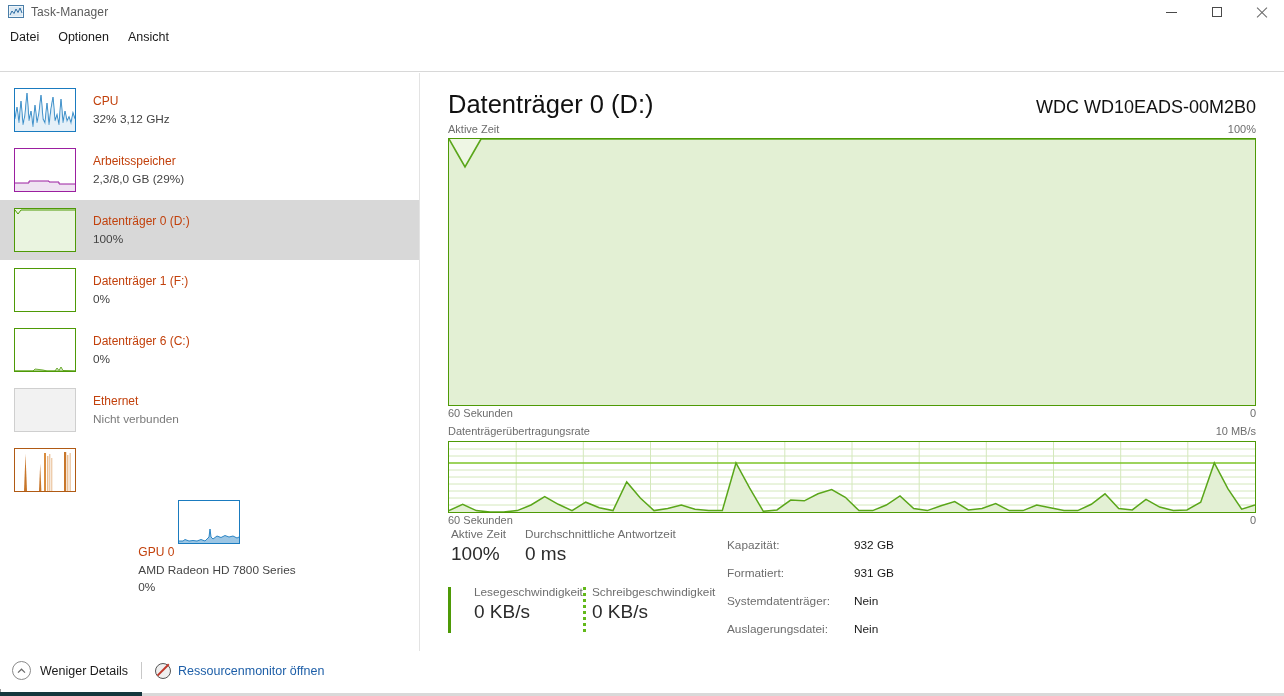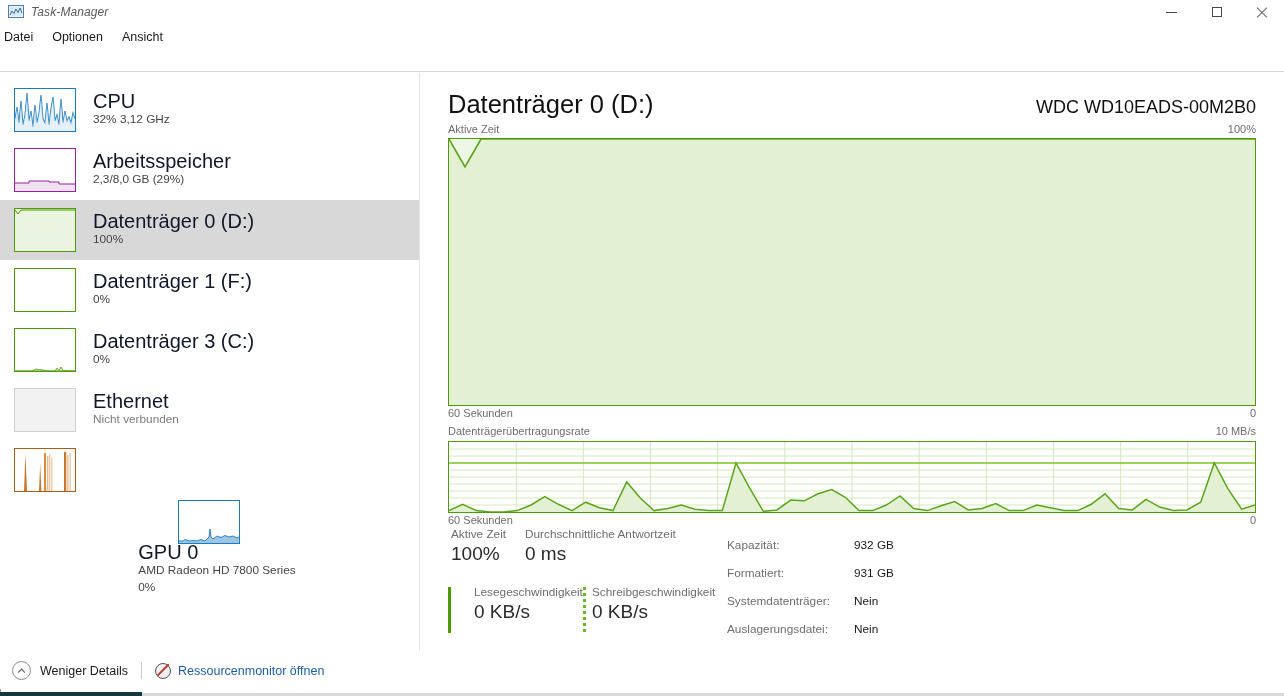--- a/index.html
+++ b/index.html
@@ -13,21 +13,20 @@
     position: relative;
     width: 1284px; height: 696px;
     background: #ffffff;
   }
 
   
   .titlebar {
     position: absolute; left: 0; top: 0; width: 1284px; height: 24px;
     display: flex; align-items: center;
     background: #ffffff;
-    font-style: italic;
   }
   .tb-icon {
     width: 16px; height: 16px; margin-left: 8px; margin-right: 7px;
     flex: 0 0 auto; position: relative;
   }
   .tb-title {
     font-size: 12px; color: #5a5a5a; letter-spacing: .1px;
   }
   .win-btns { position: absolute; right: 0; top: 0; display: flex; height: 24px; }
   .win-btn {
@@ -38,21 +37,21 @@
   .wb-close { position: relative; width: 11px; height: 11px; }
   .wb-close:before, .wb-close:after {
     content: ""; position: absolute; left: -1px; top: 5px; width: 14px; height: 1px; background: #6a6a6a;
   }
   .wb-close:before { transform: rotate(45deg); }
   .wb-close:after  { transform: rotate(-45deg); }
 
   
   .menubar {
     position: absolute; left: 0; top: 26px; width: 1284px; height: 22px;
-    display: flex; align-items: center; padding-left: 4px;
+    display: flex; align-items: center; padding-left: 10px;
     font-size: 12.5px; color: #1a1a1a;
   }
   .menu-item { margin-right: 19px; cursor: default; }
 
   
   .tabstrip {
     position: absolute; left: 0; top: 50px; width: 1284px; height: 22px;
   }
   .tabs { display: flex; height: 22px; align-items: flex-end; }
   .tab {
@@ -77,21 +76,21 @@
   .side-item {
     display: flex; align-items: center; height: 60px; padding-left: 14px;
   }
   .side-item.selected { background: #d8d8d8; }
   .thumb {
     width: 62px; height: 44px; flex: 0 0 auto; margin-right: 17px;
     background: #fff; position: relative; overflow: hidden;
   }
   .thumb svg { display: block; width: 100%; height: 100%; }
   .side-text { display: flex; flex-direction: column; justify-content: center; }
-  .side-title { font-size: 20px; color: #0f172a; line-height: 17px; }
+  .side-title { font-size: 12px; color: #c2410c; line-height: 17px; }
   .side-sub   { font-size: 11.8px; color: #444; line-height: 15px; margin-top: 2px; }
   .side-sub.dim { color: #7b7b7b; }
 
   .divider {
     position: absolute; left: 419px; top: 73px; width: 1px; height: 578px; background: #e3e3e3;
   }
 
   
   .main {
     position: absolute; left: 420px; top: 73px; width: 864px; height: 578px;
@@ -245,21 +244,21 @@
       </div>
     </div>
 
     <div class="side-item">
       <div class="thumb" style="border:1px solid #4e9a06;">
         <svg viewBox="0 0 60 42" preserveAspectRatio="none">
           <path d="M0,42 L18,42 L20,40 L24,40.5 L28,41 L32,42 L40,42 L42,39 L44,41.5 L46,38 L48,41.5 L60,42 Z" fill="#dcead0" stroke="#4e9a06" stroke-width="0.8"></path>
         </svg>
       </div>
       <div class="side-text">
-        <div class="side-title">Datenträger 3 (C:)</div>
+        <div class="side-title">Datenträger 6 (C:)</div>
         <div class="side-sub">0%</div>
       </div>
     </div>
 
     <div class="side-item">
       <div class="thumb" style="border:1px solid #cfcfcf;background:#f2f2f2;"></div>
       <div class="side-text">
         <div class="side-title">Ethernet</div>
         <div class="side-sub dim">Nicht verbunden</div>
       </div>

